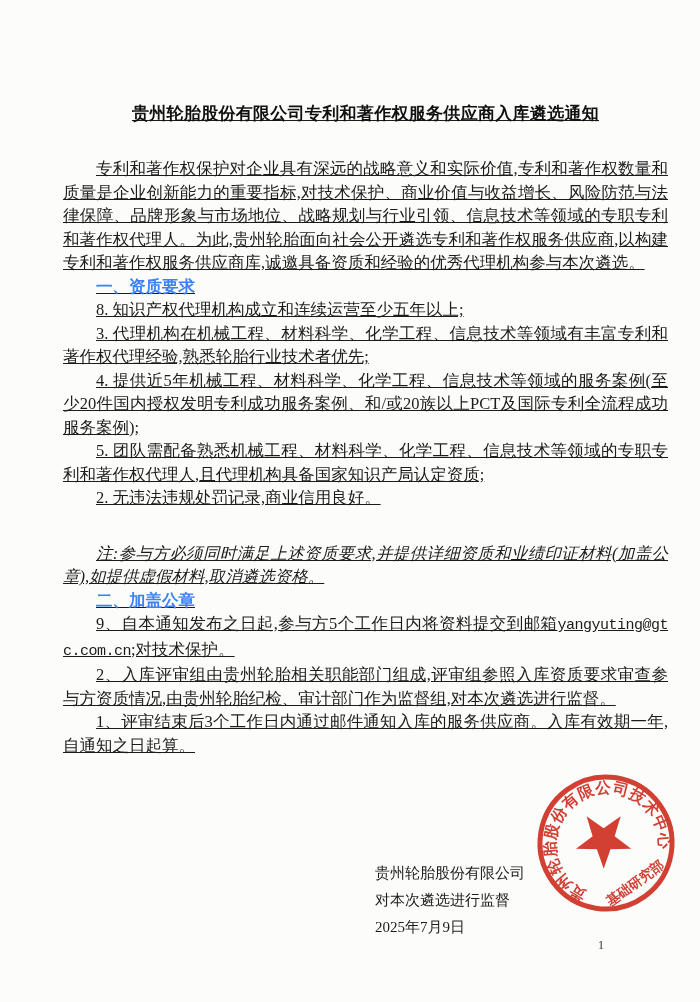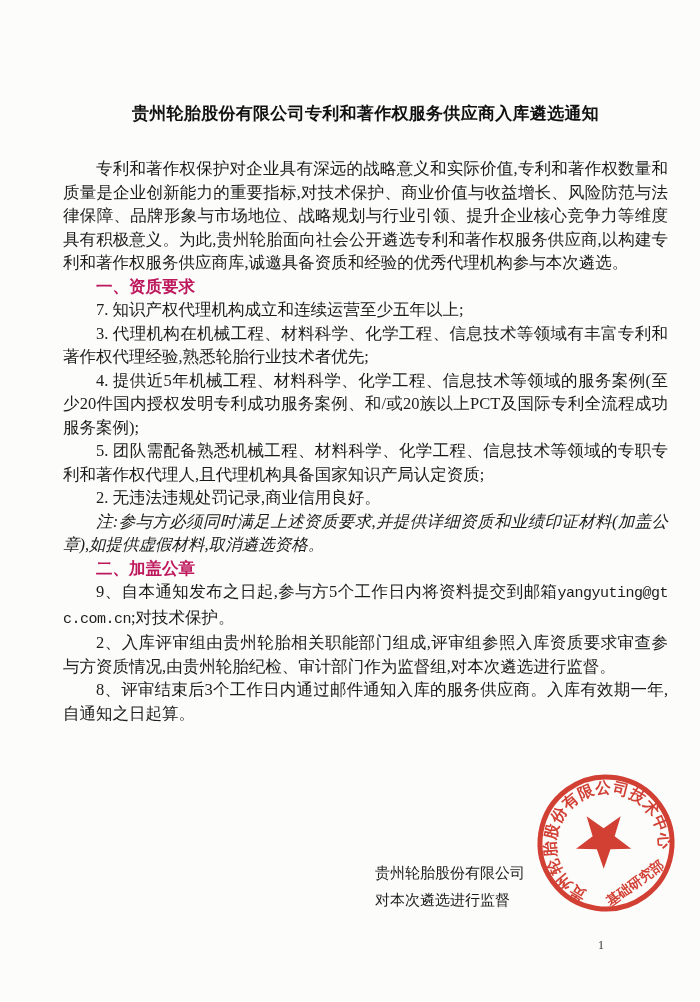--- a/index.html
+++ b/index.html
@@ -5,21 +5,21 @@
   html,body { margin:0; padding:0; background:#e8e8e8; }
   .page {
     position:relative;
     width:700px; height:1002px;
     margin:0 auto;
     background:#fcfcfb;
     overflow:hidden;
     color:#1c1c1c;
     font-family:"Liberation Serif","DejaVu Serif",serif;
   }
-  .content { padding:102px 32px 0 63px; }
+  .content { padding:102px 32px 0 63px;text-decoration:underline; }
   .doc-title {
     margin:0 0 32px 0;
     text-align:center;
     font-family:"Liberation Sans","DejaVu Sans",sans-serif;
     font-weight:bold;
     font-size:17px;
     letter-spacing:0.3px;
     color:#111;
   }
   .para {
@@ -30,23 +30,23 @@
     text-indent:33px;
     word-break:break-all;
   }
   .heading {
     margin:0;
     font-size:16.5px;
     line-height:23.5px;
     text-indent:33px;
     font-family:"Liberation Sans","DejaVu Sans",sans-serif;
     font-weight:bold;
-    color:#be185d;
+    color:#3b82f6;
   }
-  .note { font-style:italic; }
+  .note { font-style:italic;margin-top:32px; }
   .email {
     font-family:"Liberation Mono","DejaVu Sans Mono",monospace;
     font-size:15px;
     letter-spacing:-0.5px;
   }
   .signature {
     position:absolute;
     left:375px; top:860px;
     width:280px;
     text-align:left;
@@ -70,40 +70,41 @@
   }
 </style>
 </head>
 <body>
 
 <div class="page">
   <div class="content">
 
     <h1 class="doc-title">贵州轮胎股份有限公司专利和著作权服务供应商入库遴选通知</h1>
 
-    <p class="para">专利和著作权保护对企业具有深远的战略意义和实际价值,专利和著作权数量和质量是企业创新能力的重要指标,对技术保护、商业价值与收益增长、风险防范与法律保障、品牌形象与市场地位、战略规划与行业引领、提升企业核心竞争力等维度具有积极意义。为此,贵州轮胎面向社会公开遴选专利和著作权服务供应商,以构建专利和著作权服务供应商库,诚邀具备资质和经验的优秀代理机构参与本次遴选。</p>
+    <p class="para">专利和著作权保护对企业具有深远的战略意义和实际价值,专利和著作权数量和质量是企业创新能力的重要指标,对技术保护、商业价值与收益增长、风险防范与法律保障、品牌形象与市场地位、战略规划与行业引领、信息技术等领域的专职专利和著作权代理人。为此,贵州轮胎面向社会公开遴选专利和著作权服务供应商,以构建专利和著作权服务供应商库,诚邀具备资质和经验的优秀代理机构参与本次遴选。</p>
 
     <p class="heading">一、资质要求</p>
-    <p class="para">7. 知识产权代理机构成立和连续运营至少五年以上;</p>
+    <p class="para">8. 知识产权代理机构成立和连续运营至少五年以上;</p>
     <p class="para">3. 代理机构在机械工程、材料科学、化学工程、信息技术等领域有丰富专利和著作权代理经验,熟悉轮胎行业技术者优先;</p>
     <p class="para">4. 提供近5年机械工程、材料科学、化学工程、信息技术等领域的服务案例(至少20件国内授权发明专利成功服务案例、和/或20族以上PCT及国际专利全流程成功服务案例);</p>
     <p class="para">5. 团队需配备熟悉机械工程、材料科学、化学工程、信息技术等领域的专职专利和著作权代理人,且代理机构具备国家知识产局认定资质;</p>
     <p class="para">2. 无违法违规处罚记录,商业信用良好。</p>
     <p class="para note">注:参与方必须同时满足上述资质要求,并提供详细资质和业绩印证材料(加盖公章),如提供虚假材料,取消遴选资格。</p>
 
     <p class="heading">二、加盖公章</p>
     <p class="para"><span>9、自本通知发布之日起,参与方5个工作日内将资料提交到邮箱</span><span class="email">yangyuting@gtc.com.cn</span><span>;对技术保护。</span></p>
     <p class="para">2、入库评审组由贵州轮胎相关职能部门组成,评审组参照入库资质要求审查参与方资质情况,由贵州轮胎纪检、审计部门作为监督组,对本次遴选进行监督。</p>
-    <p class="para">8、评审结束后3个工作日内通过邮件通知入库的服务供应商。入库有效期一年,自通知之日起算。</p>
+    <p class="para">1、评审结束后3个工作日内通过邮件通知入库的服务供应商。入库有效期一年,自通知之日起算。</p>
 
   </div>
 
   <div class="signature">
     <p>贵州轮胎股份有限公司</p>
     <p>对本次遴选进行监督</p>
+    <p>2025年7月9日</p>
   </div>
 
   <div class="pagenum">1</div>
 
   <svg class="stamp" viewBox="0 0 170 170" xmlns="http://www.w3.org/2000/svg">
     <g transform="translate(5,5) rotate(-36 80 80)" fill="none">
       <circle cx="80" cy="80" r="66" stroke="#cf2518" stroke-width="5"></circle>
       <polygon fill="#cf2518" stroke="none" points="80,47 86.8,66.6 107.6,67.0 91.0,79.6 97.0,99.5 80,87.6 63.0,99.5 69.0,79.6 52.4,67.0 73.2,66.6"></polygon>
       <path id="sealArc" d="M 36,110 A 52,52 0 1 1 124,110" fill="none" stroke="none"></path>
       <text font-size="15.5" fill="#cf2518" font-family="Liberation Sans, DejaVu Sans, sans-serif" font-weight="bold">

